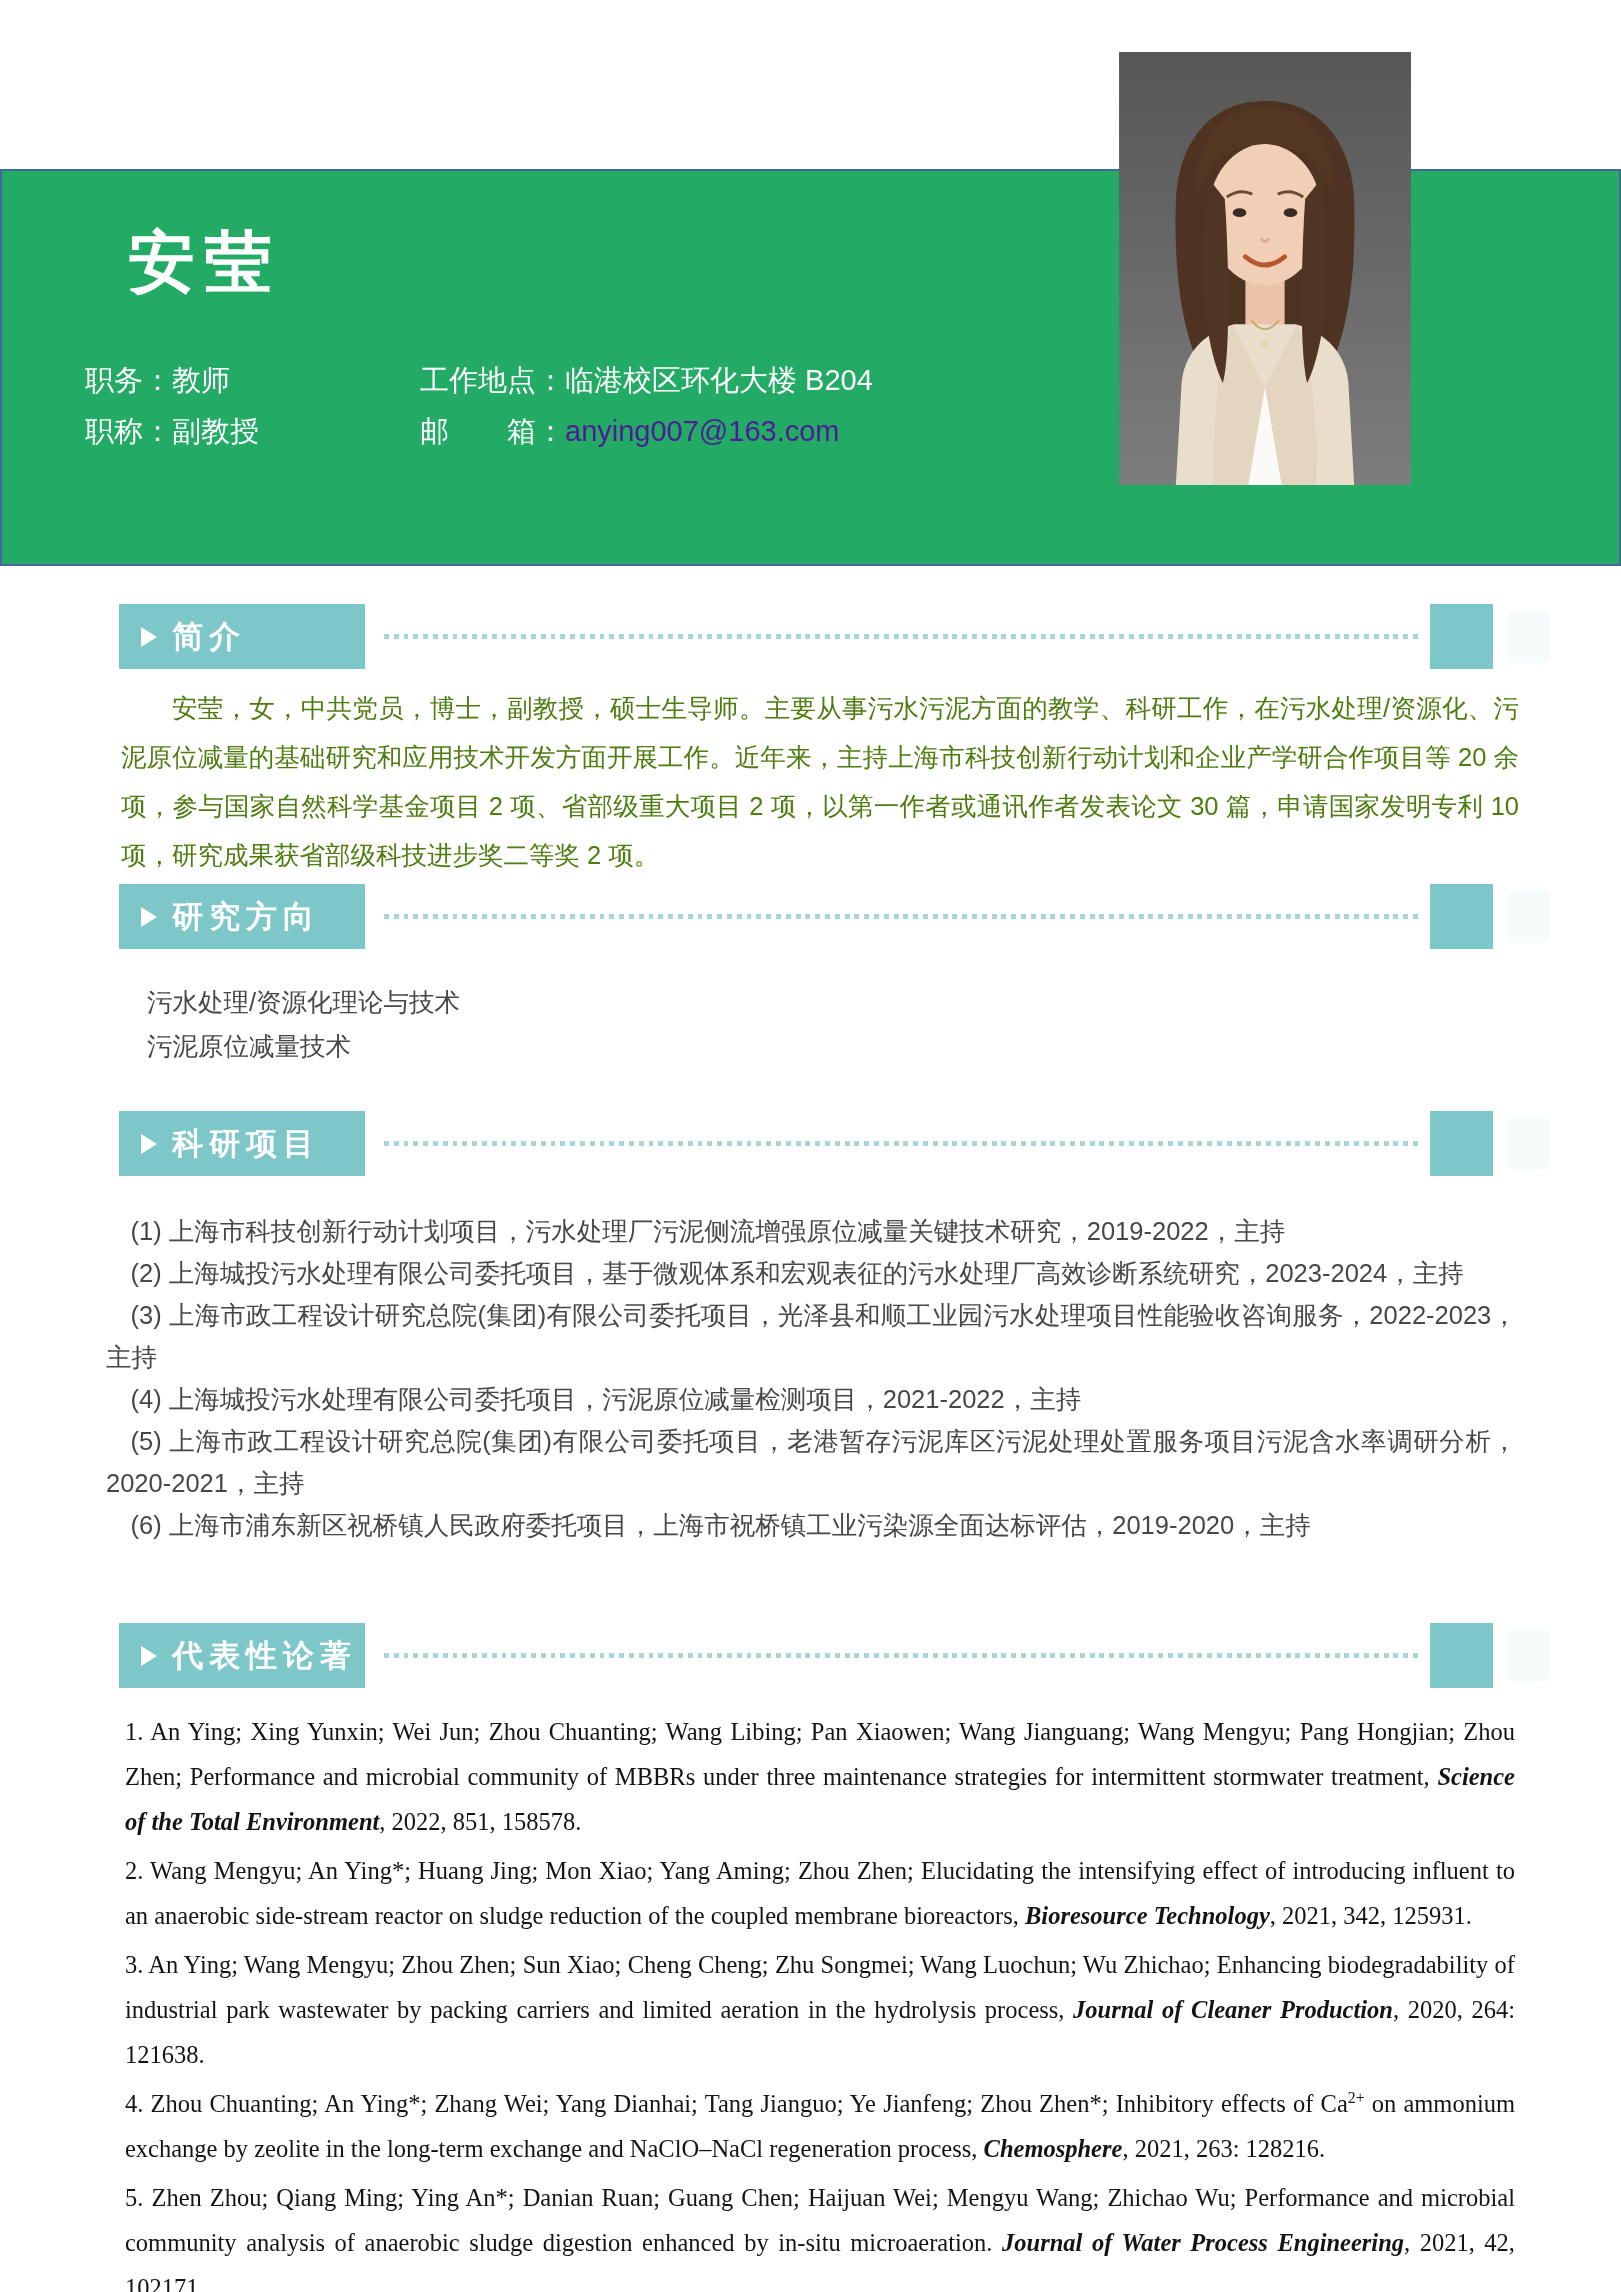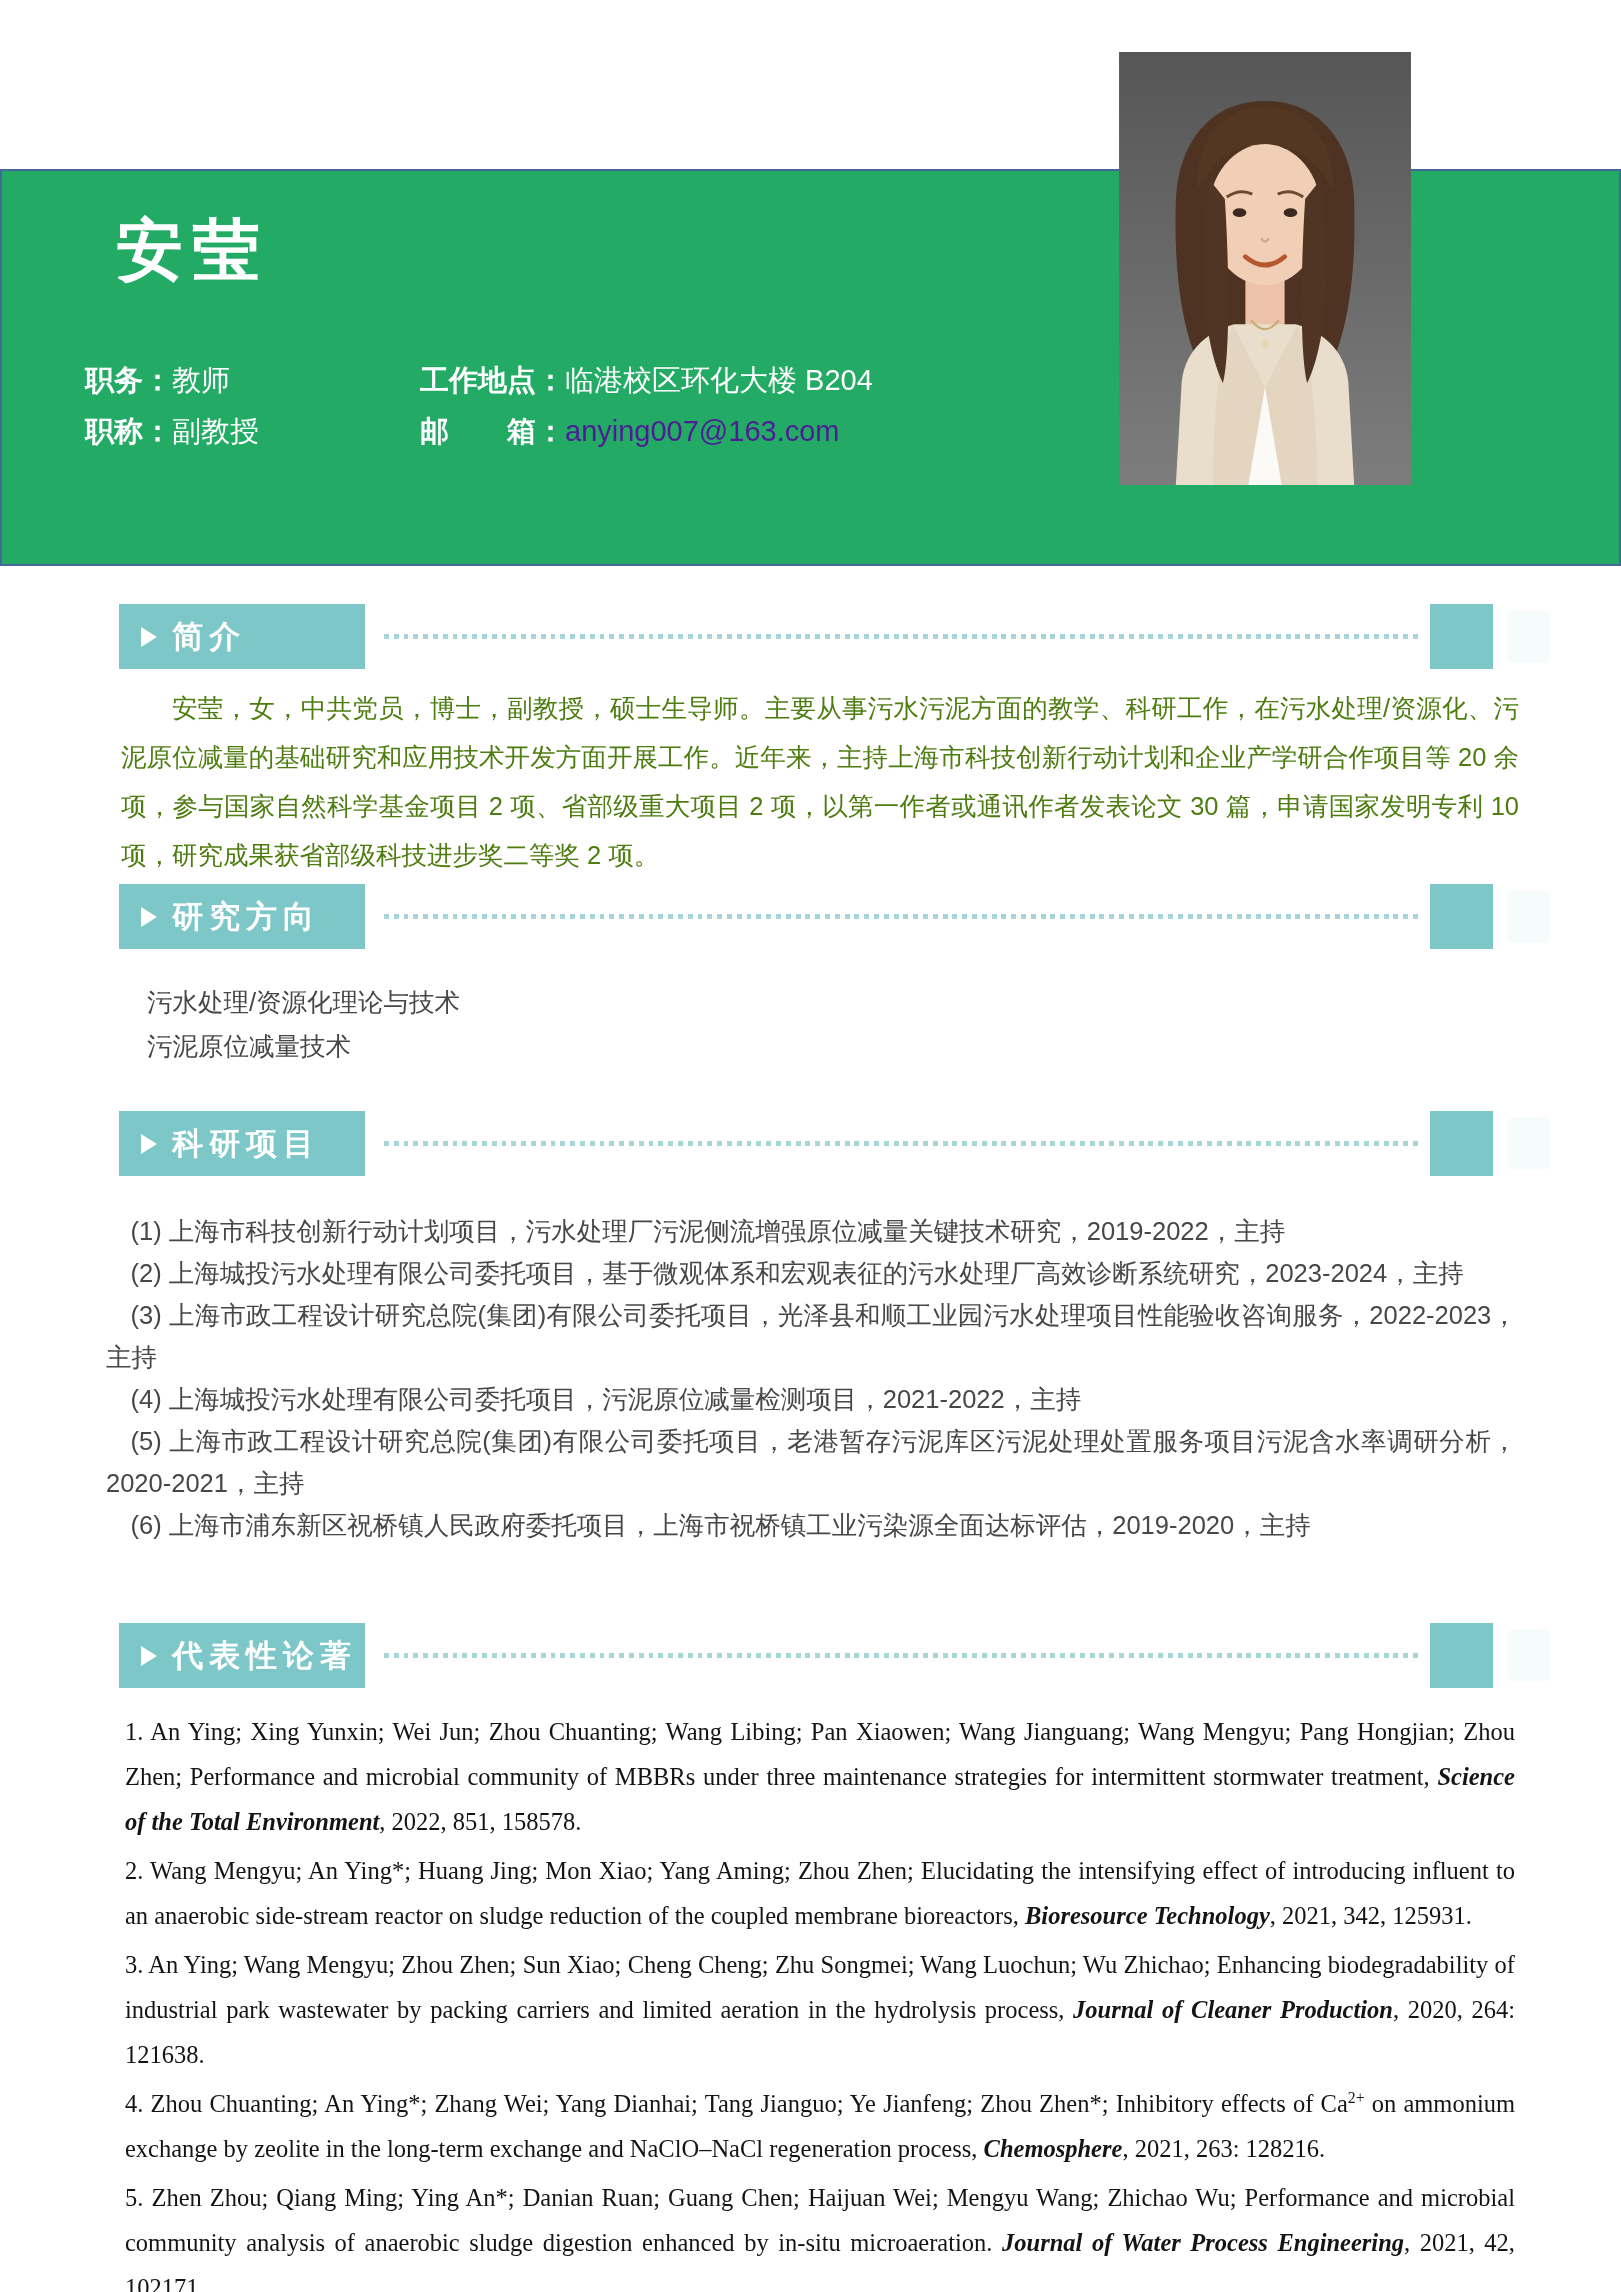--- a/index.html
+++ b/index.html
@@ -10,29 +10,29 @@
   }
   .page{position:absolute;inset:0;}
 
   
   .banner{
     position:absolute;left:0;top:169px;width:1621px;height:397px;
     background:#23ab66;border:2.9px solid #45689b;box-sizing:border-box;
     z-index:1;
   }
   .person-name{
-    position:absolute;left:114px;top:45px;margin:0;
+    position:absolute;left:114px;top:45px;margin:12px;
     font-size:67px;font-weight:bold;color:#ffffff;letter-spacing:9.8px;line-height:1;
   }
   .info-grid{
     position:absolute;left:83px;top:192px;
     display:grid;grid-template-columns:335px auto;grid-row-gap:15.7px;
     font-size:29px;color:#ffffff;line-height:35px;white-space:nowrap;
   }
-  .info-cell .lbl{font-weight:bold;}
+  .info-cell .lbl{font-weight:normal;}
   .info-cell .val{font-weight:normal;}
   .info-cell a{color:#4c1d95;text-decoration:none;}
 
   
   .photo{
     position:absolute;left:1119px;top:52px;width:292px;height:433px;
     z-index:2;overflow:hidden;
   }
   .photo svg{display:block;}
 

